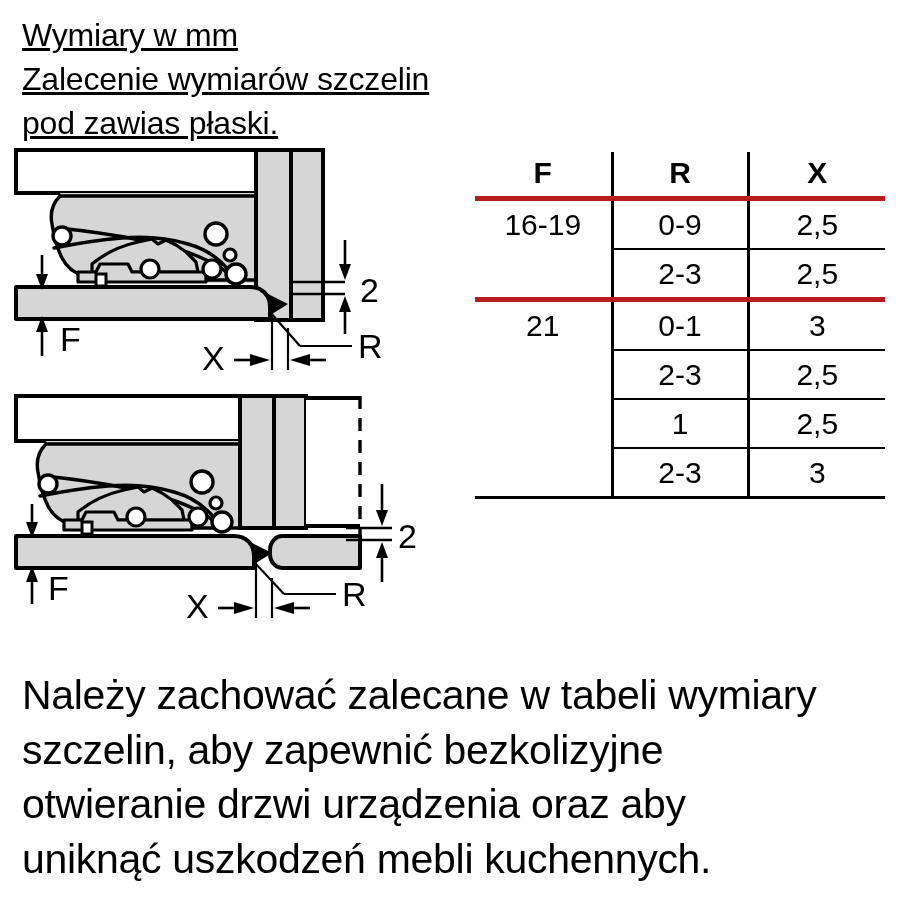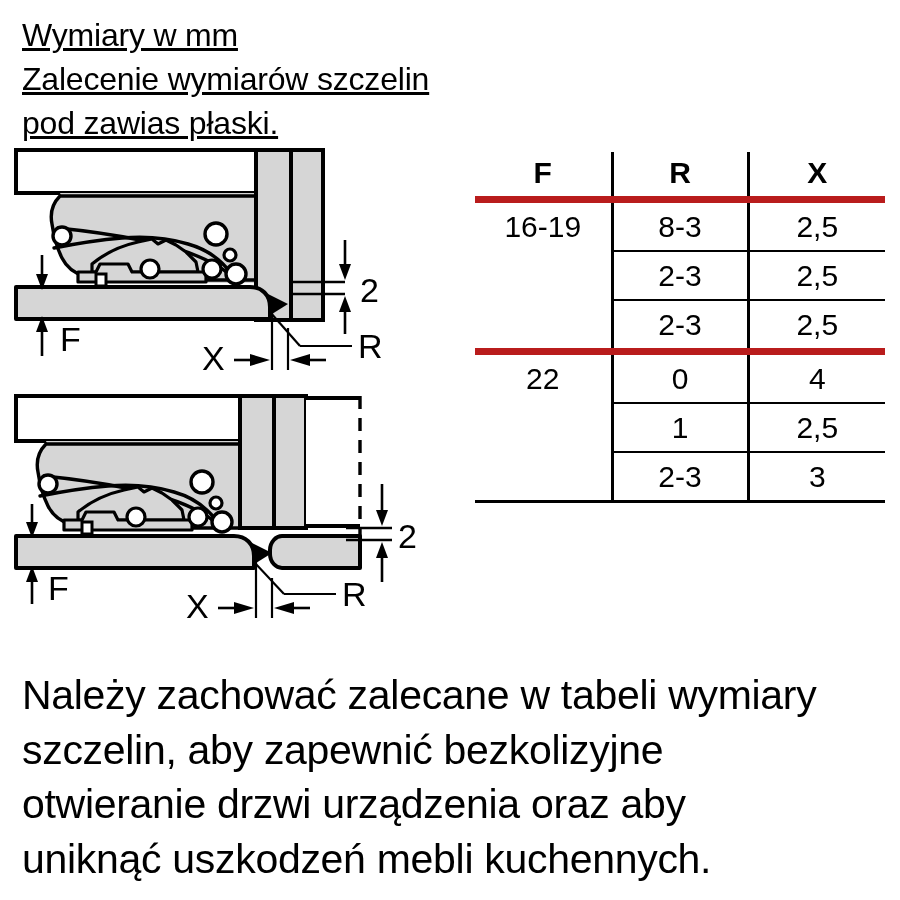--- a/index.html
+++ b/index.html
@@ -87,21 +87,21 @@
   #clearance-table th.c-f {
     border-right: 3px solid #000;
   }
   #clearance-table td.c-r,
   #clearance-table th.c-r {
     border-right: 3px solid #000;
   }
 
   
   #clearance-table tr.group-start > td {
-    border-top: 7px solid #b91c1c;
+    border-top: 5px solid #b91c1c;
   }
   
   #clearance-table tr.sub-row > td.c-r,
   #clearance-table tr.sub-row > td.c-x {
     border-top: 2px solid #000;
   }
   
   #clearance-table tr.head-row > th {
     border-bottom: 3px solid #000;
   }
@@ -320,37 +320,37 @@
     <thead>
       <tr class="head-row">
         <th class="c-f">F</th>
         <th class="c-r">R</th>
         <th class="c-x">X</th>
       </tr>
     </thead>
     <tbody>
       <tr class="group-start">
         <td class="c-f">16-19</td>
-        <td class="c-r">8-3</td>
+        <td class="c-r">0-9</td>
         <td class="c-x">2,5</td>
       </tr>
       <tr class="sub-row">
         <td class="c-f"></td>
         <td class="c-r">2-3</td>
         <td class="c-x">2,5</td>
       </tr>
+      <tr class="group-start">
+        <td class="c-f">21</td>
+        <td class="c-r">0-1</td>
+        <td class="c-x">3</td>
+      </tr>
       <tr class="sub-row">
         <td class="c-f"></td>
         <td class="c-r">2-3</td>
         <td class="c-x">2,5</td>
-      </tr>
-      <tr class="group-start">
-        <td class="c-f">22</td>
-        <td class="c-r">0</td>
-        <td class="c-x">4</td>
       </tr>
       <tr class="sub-row">
         <td class="c-f"></td>
         <td class="c-r">1</td>
         <td class="c-x">2,5</td>
       </tr>
       <tr class="sub-row">
         <td class="c-f"></td>
         <td class="c-r">2-3</td>
         <td class="c-x">3</td>

